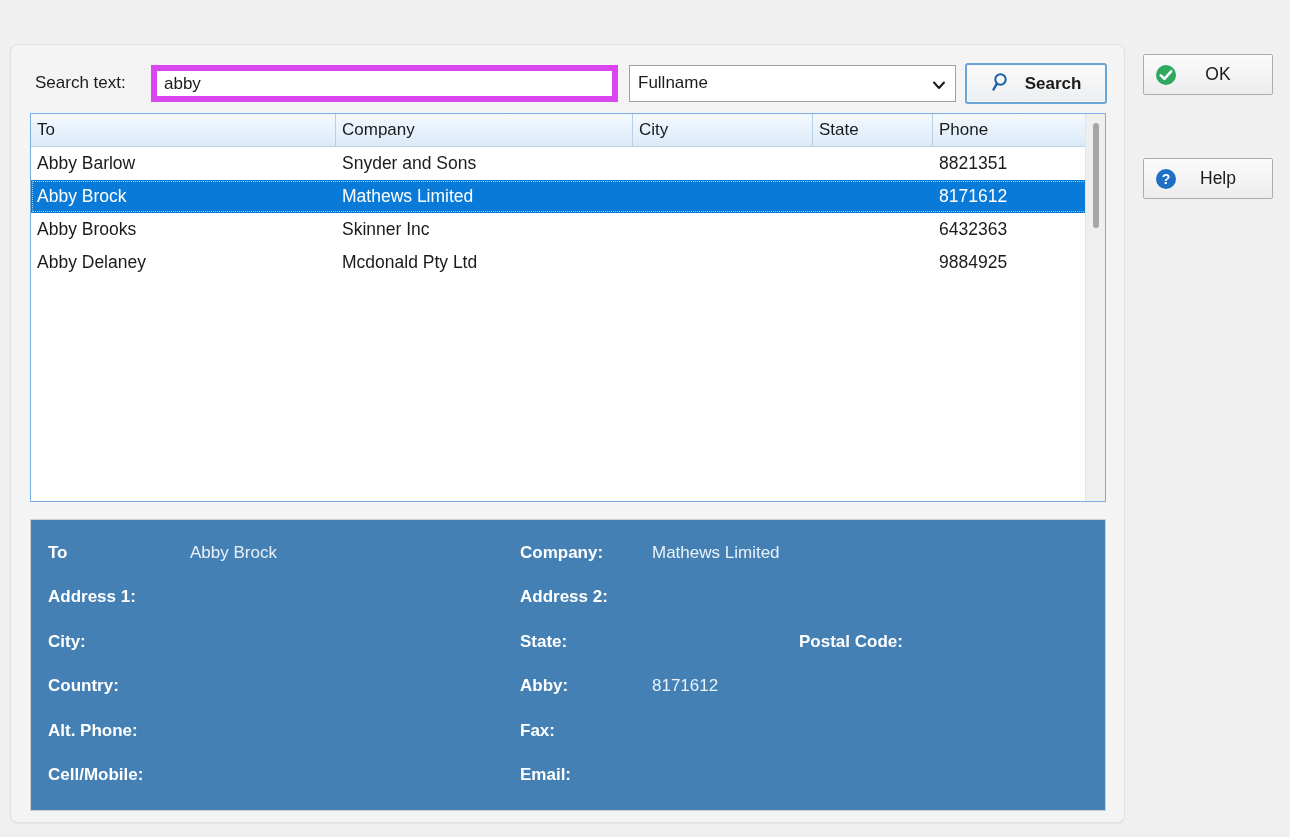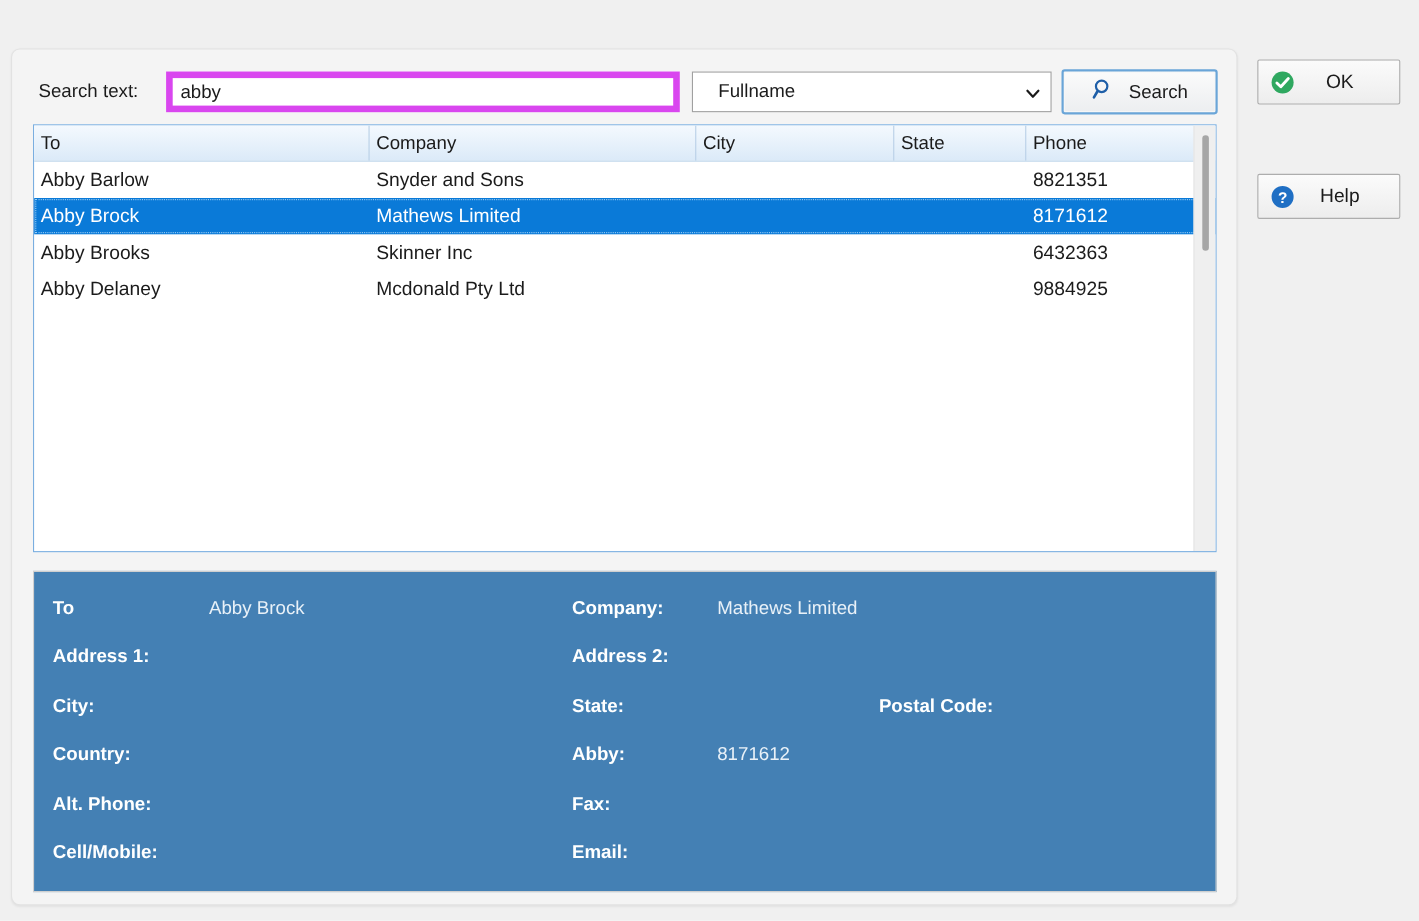--- a/index.html
+++ b/index.html
@@ -102,41 +102,41 @@
     border: 1px solid #a0a0a0;
     background: #ffffff;
     box-sizing: border-box;
   }
   .combo-text {
     position: absolute;
     left: 8px; top: 7px;
     font-size: 17px;
     color: #1b1b1b;
     white-space: nowrap;
-    margin-left: 15px;
   }
   .combo-arrow {
     position: absolute;
     right: 8px; top: 11px;
     width: 16px; height: 16px;
   }
   .search-btn {
     position: absolute;
     left: 954px; top: 18px;
     width: 142px; height: 41px;
     box-sizing: border-box;
     border: 2px solid #6aa5d8;
     border-radius: 3px;
     background: linear-gradient(#fbfbfb, #eceef0);
     display: flex;
     align-items: center;
     justify-content: center;
     gap: 12px;
     cursor: pointer;
     box-shadow: inset 0 0 0 1px #f6f6f6;
+    font-weight: bold;
   }
   .search-btn-label {
     font-size: 17px;
     color: #1b1b1b;
   }
 
   
   .listbox {
     position: absolute;
     left: 19px; top: 68px;

